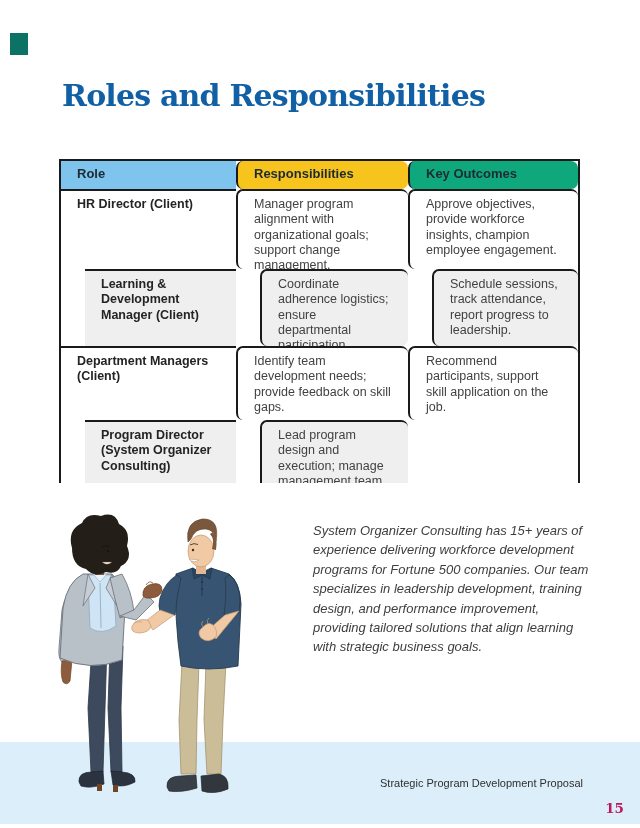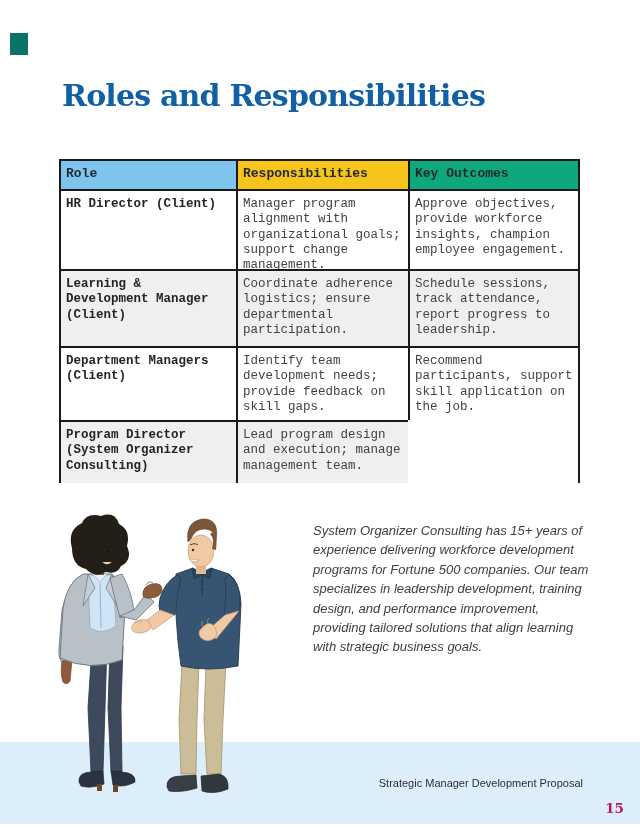--- a/index.html
+++ b/index.html
@@ -20,29 +20,29 @@
     font-family:"DejaVu Serif","Liberation Serif",serif;
     font-weight:bold;font-size:30px;letter-spacing:-0.8px;color:var(--title-blue);
   }
   
   .roles-table{
     position:absolute;left:59px;top:159px;width:521px;height:324px;
     border:2px solid var(--table-border);border-bottom:none;overflow:hidden;
     display:grid;grid-template-columns:175px 172px 170px;
     grid-template-rows:28px 80px 77px 74px 70px;
   }
-  .cell{padding:6px 5px;font-size:12.5px;line-height:15.3px;color:#424242;overflow:hidden;font-family:Liberation Mono, monospace;}
-  .cell.c2,.cell.c3{border-left:2px solid var(--table-border);}
+  .cell{padding:6px 16px;font-size:12.5px;line-height:15.3px;color:#424242;overflow:hidden;}
+  .cell.c2,.cell.c3{border-left:2px solid var(--table-border);border-radius:7px;}
   .cell.body{border-top:2px solid var(--table-border);}
   .cell.head{font-weight:bold;font-size:13px;color:#1d2a33;padding-top:5px;}
   .cell.role{font-weight:bold;color:#242424;}
   .bg-role{background:var(--header-role-bg);}
   .bg-resp{background:var(--header-resp-bg);}
   .bg-out{background:var(--header-outcomes-bg);}
-  .row-alt{background:var(--row-alt-bg);}
+  .row-alt{background:var(--row-alt-bg);margin-left:24px;}
   
   .footer-band{position:absolute;left:0;top:742px;width:640px;height:82px;background:var(--footer-band);}
   .illustration{position:absolute;left:50px;top:508px;width:220px;height:300px;}
   .about-paragraph{
     position:absolute;left:313px;top:521px;width:279px;
     font-size:13px;line-height:19.4px;color:#3e3e3e;font-style:italic;
   }
   .footer-text{
     position:absolute;right:57px;top:777px;font-size:11px;color:#2f2f2f;
   }
@@ -156,16 +156,16 @@
       <path d="M163,24 Q168,30 166,42 L162,41 Q165,31 160,26 Z" fill="#7b583c"></path>
 
       <path d="M140,37 q4,-2.5 8,-0.5" fill="none" stroke="#5e4028" stroke-width="1"></path>
       <circle cx="143" cy="42" r="1.2" fill="#3a2c1d"></circle>
       <path d="M139,51 q4.5,5 10,1 Z" fill="#ffffff" stroke="#b98f66" stroke-width="0.5"></path>
     </g>
   </svg>
 
   <p class="about-paragraph">System Organizer Consulting has 15+ years of experience delivering workforce development programs for Fortune 500 companies. Our team specializes in leadership development, training design, and performance improvement, providing tailored solutions that align learning with strategic business goals.</p>
 
-  <div class="footer-text">Strategic Manager Development Proposal</div>
+  <div class="footer-text">Strategic Program Development Proposal</div>
   <div class="page-number">15</div>
 
 </div>
 
 </body></html>

